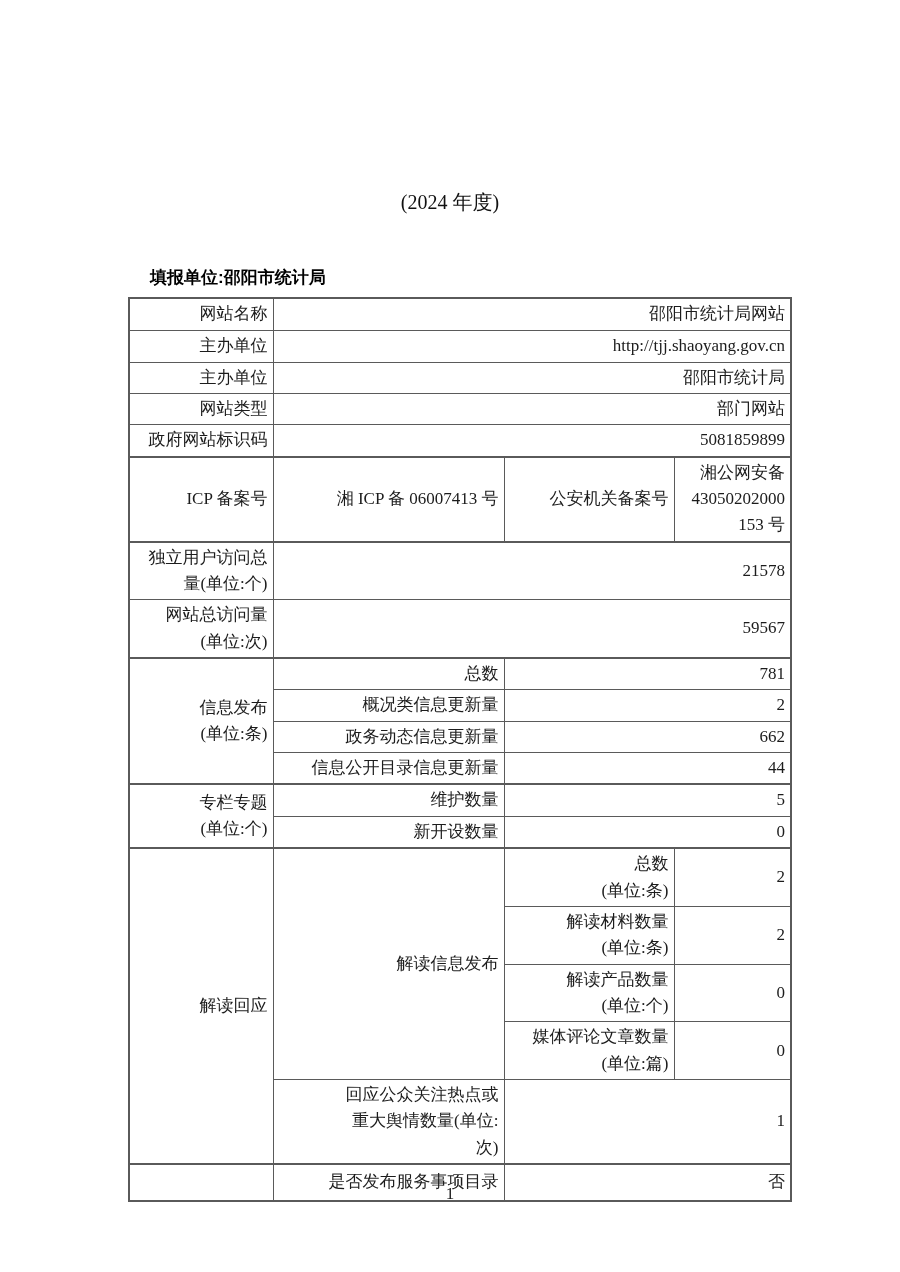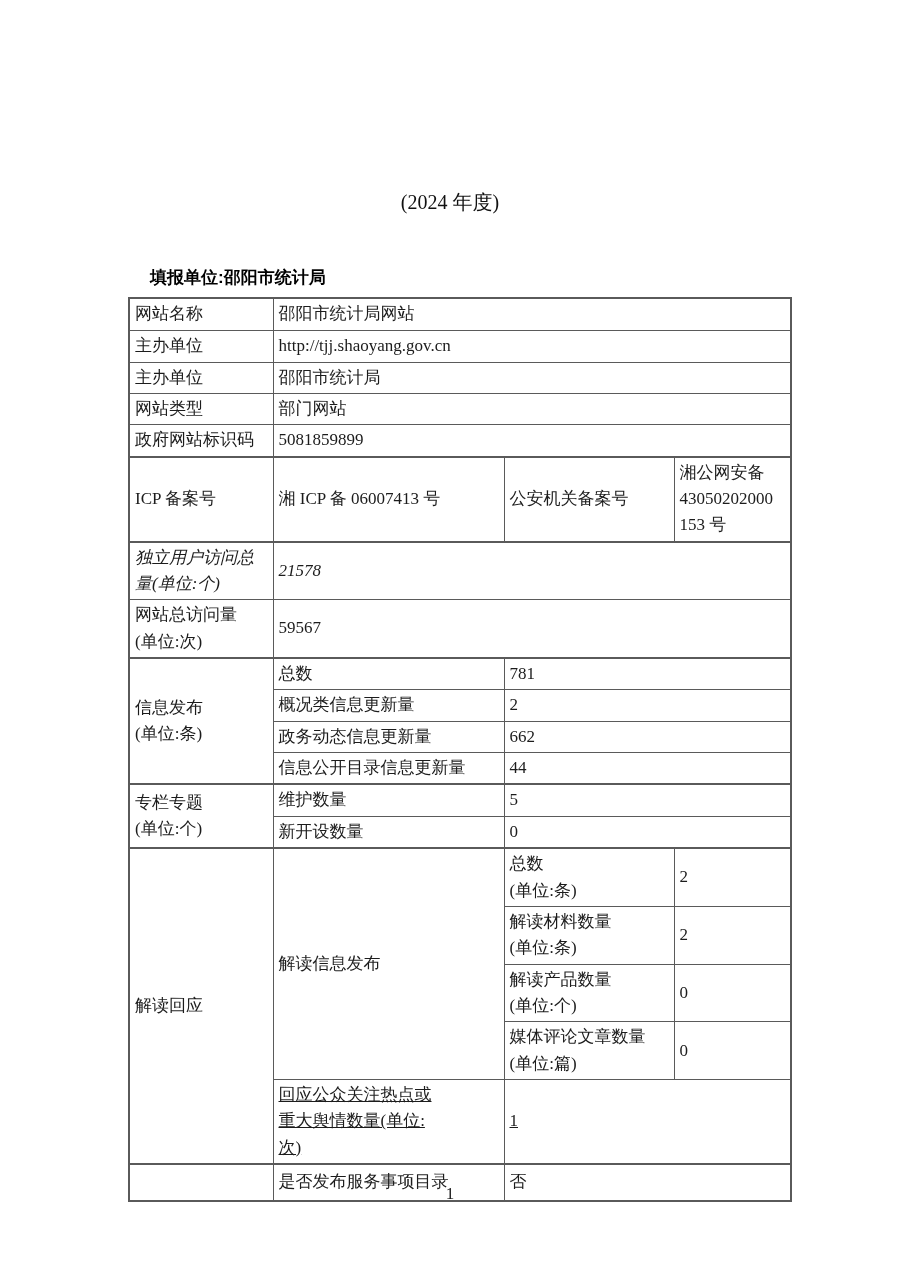--- a/index.html
+++ b/index.html
@@ -49,37 +49,37 @@
     top: 297px;
     left: 128px;
     width: 662px;
     border-collapse: collapse;
     table-layout: fixed;
     border: 2px solid #5a5a5a;
     font-size: 17px;
   }
   table.report-table td {
     border: 1px solid #5a5a5a;
-    text-align: left;
+    text-align: right;
     vertical-align: middle;
     padding: 2px 5px;
     white-space: pre-line;
     line-height: 1.55;
     color: #1c1c1c;
     overflow: hidden;
   }
   tr.sep td { border-top-width: 2px; }
   .r31 { height: 31px; }
   .r32 { height: 32px; }
   .r30 { height: 30px; }
   .r85 { height: 85px; }
-  .r54 { height: 54px; font-style: italic; }
+  .r54 { height: 54px; }
   .r56 { height: 56px; }
   .r50 { height: 50px; }
-  .r77 { height: 77px; text-decoration: underline; }
+  .r77 { height: 77px; }
   .r37 { height: 37px; }
   .page-number {
     position: absolute;
     top: 1184px;
     left: 0;
     width: 100%;
     text-align: center;
     font-size: 17px;
     color: #1c1c1c;
   }

